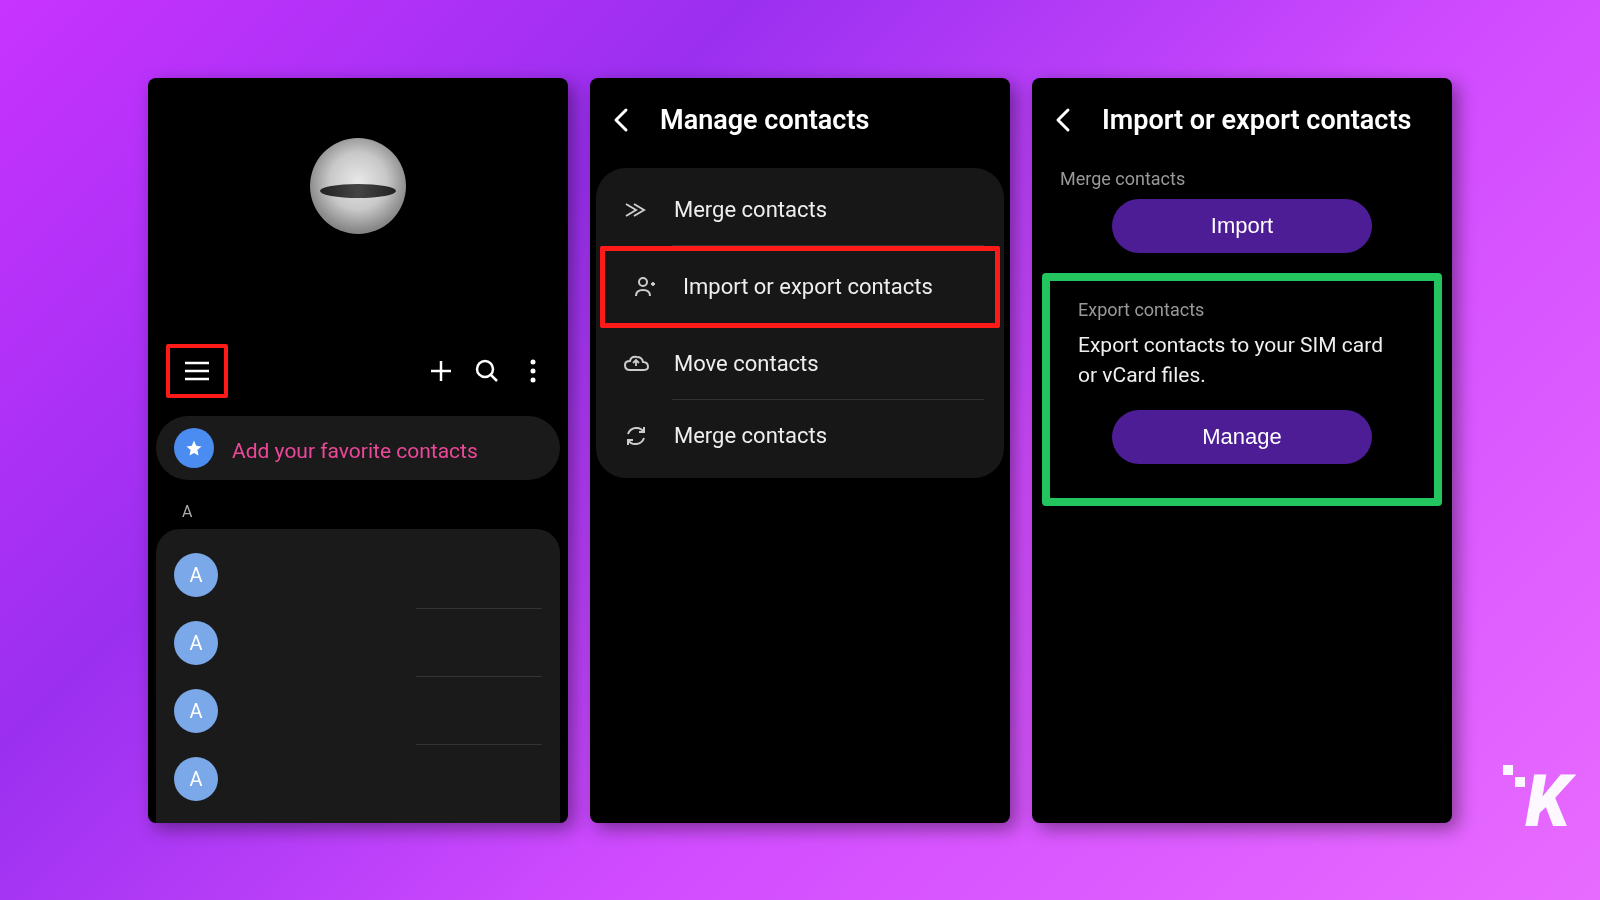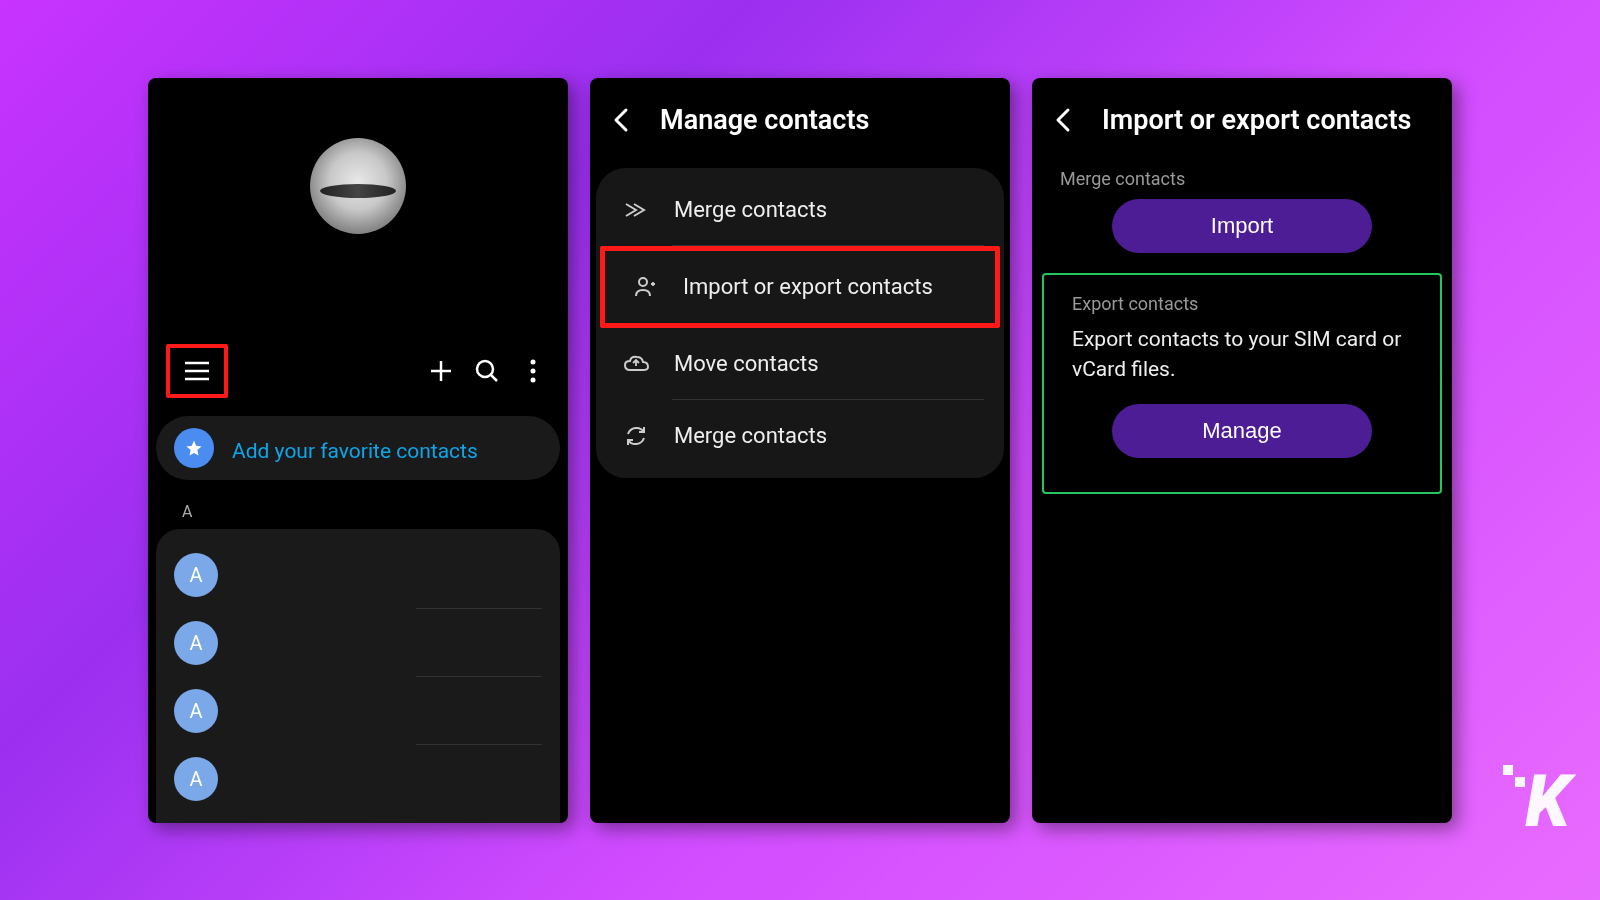--- a/index.html
+++ b/index.html
@@ -69,21 +69,21 @@
     align-items: center;
     padding: 12px 18px;
     gap: 18px;
   }
   .star-circle {
     width: 40px; height: 40px; border-radius: 50%;
     background: #4a8cf0;
     display: flex; align-items: center; justify-content: center;
     color: #fff;
   }
-  .fav-text { font-size: 21px; color: #0ea5e9; margin-top: 6px; }
+  .fav-text { font-size: 21px; color: #ec4899; margin-top: 6px; }
   .section-letter {
     color: #aaa;
     font-size: 16px;
     margin: 22px 0 8px 34px;
   }
   .contact-list {
     background: #1a1a1a;
     border-radius: 24px 24px 0 0;
     margin: 0 8px;
     padding: 12px 18px 60px;
@@ -167,21 +167,21 @@
     background: #4c1d95;
     color: #fff;
     font-size: 22px;
     text-align: center;
     padding: 14px 0;
     border-radius: 28px;
     cursor: pointer;
     border: none;
   }
   .export-highlight {
-    border: 2px solid #22c55e;
+    border: 8px solid #22c55e;
     border-radius: 4px;
     margin: 8px 10px;
     padding: 10px 0 14px;
   }
 
   
   .watermark {
     position: absolute;
     right: 34px;
     bottom: 56px;

